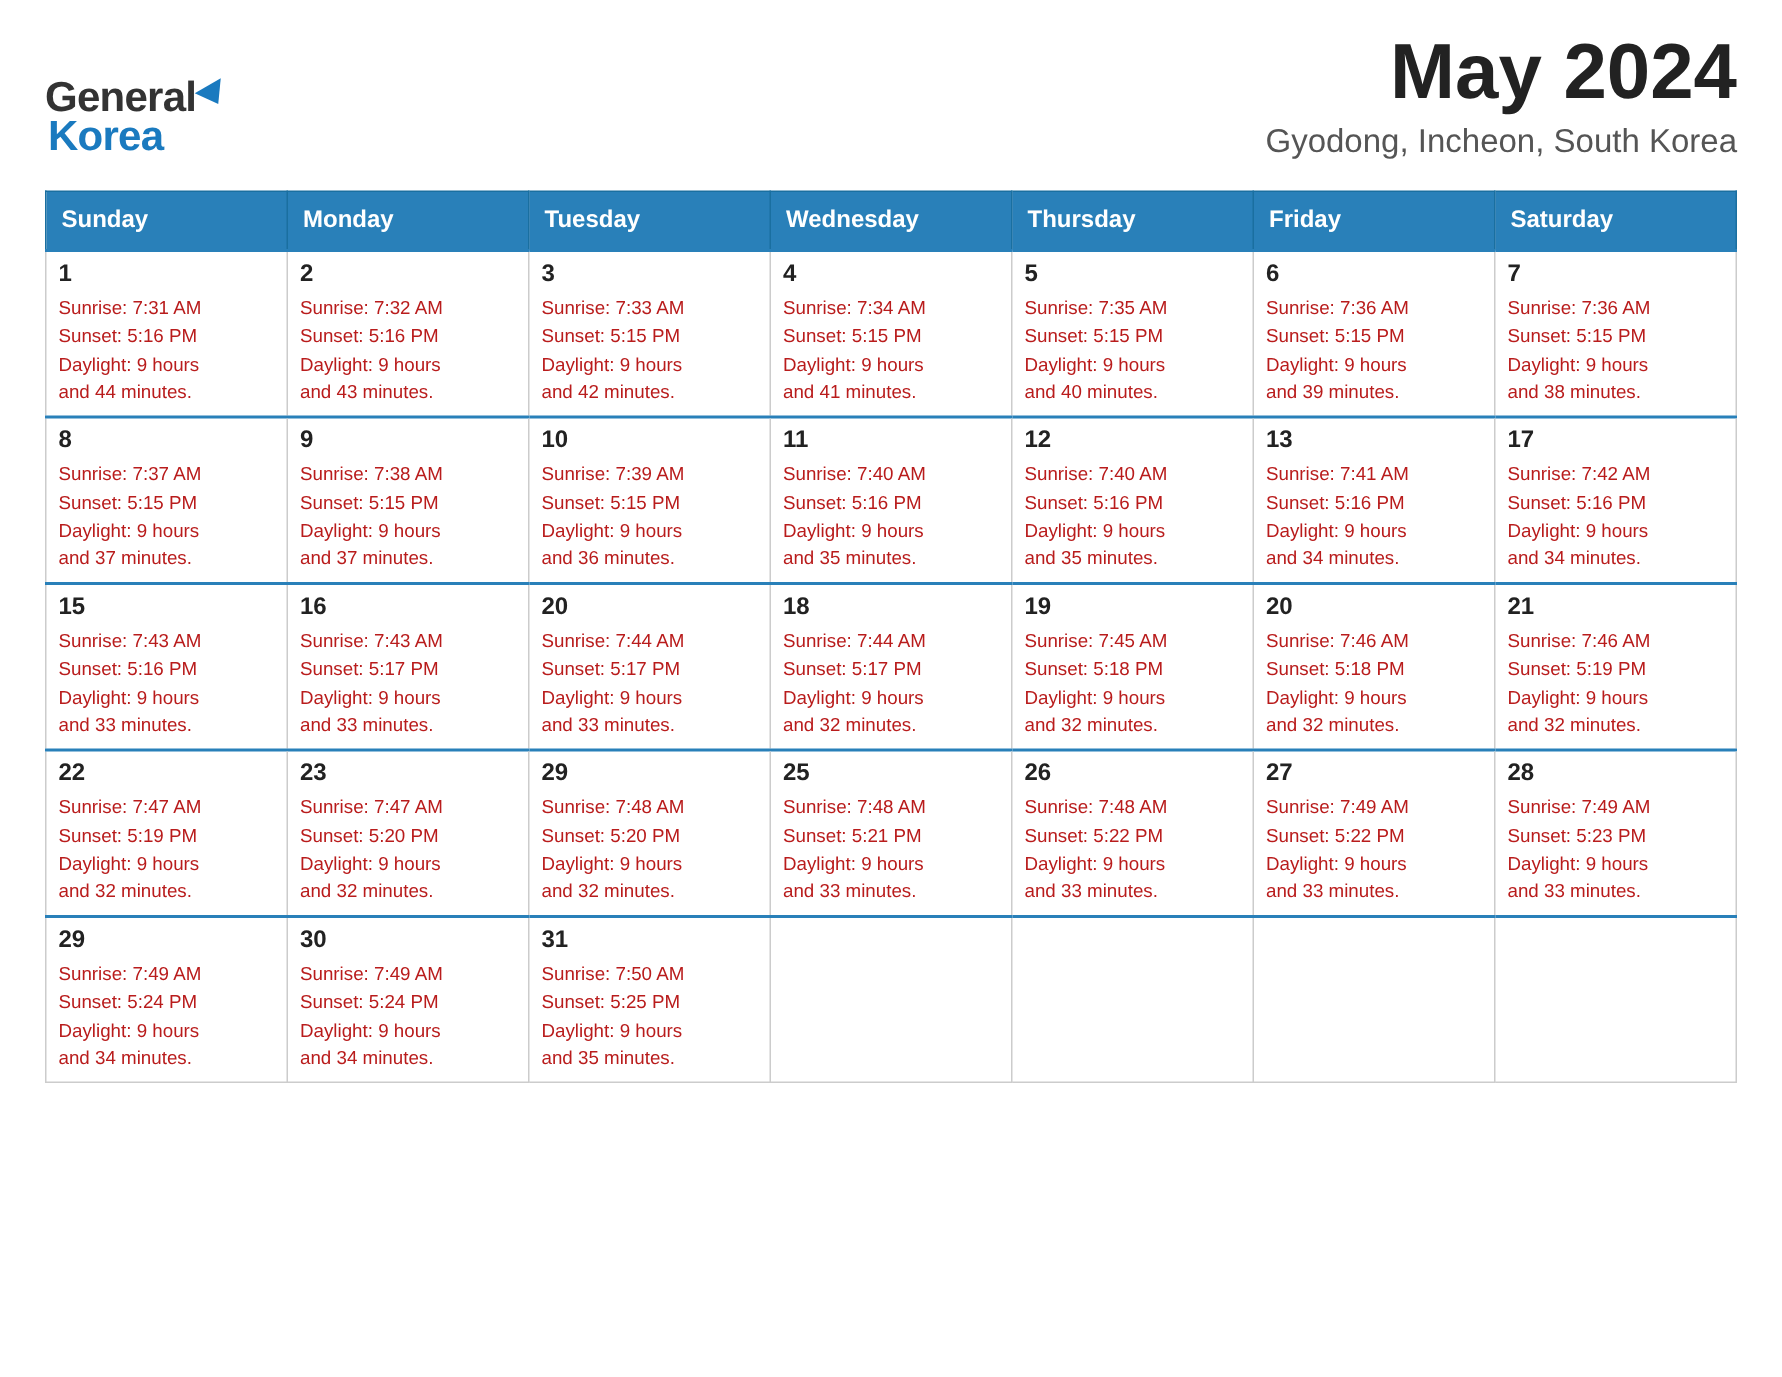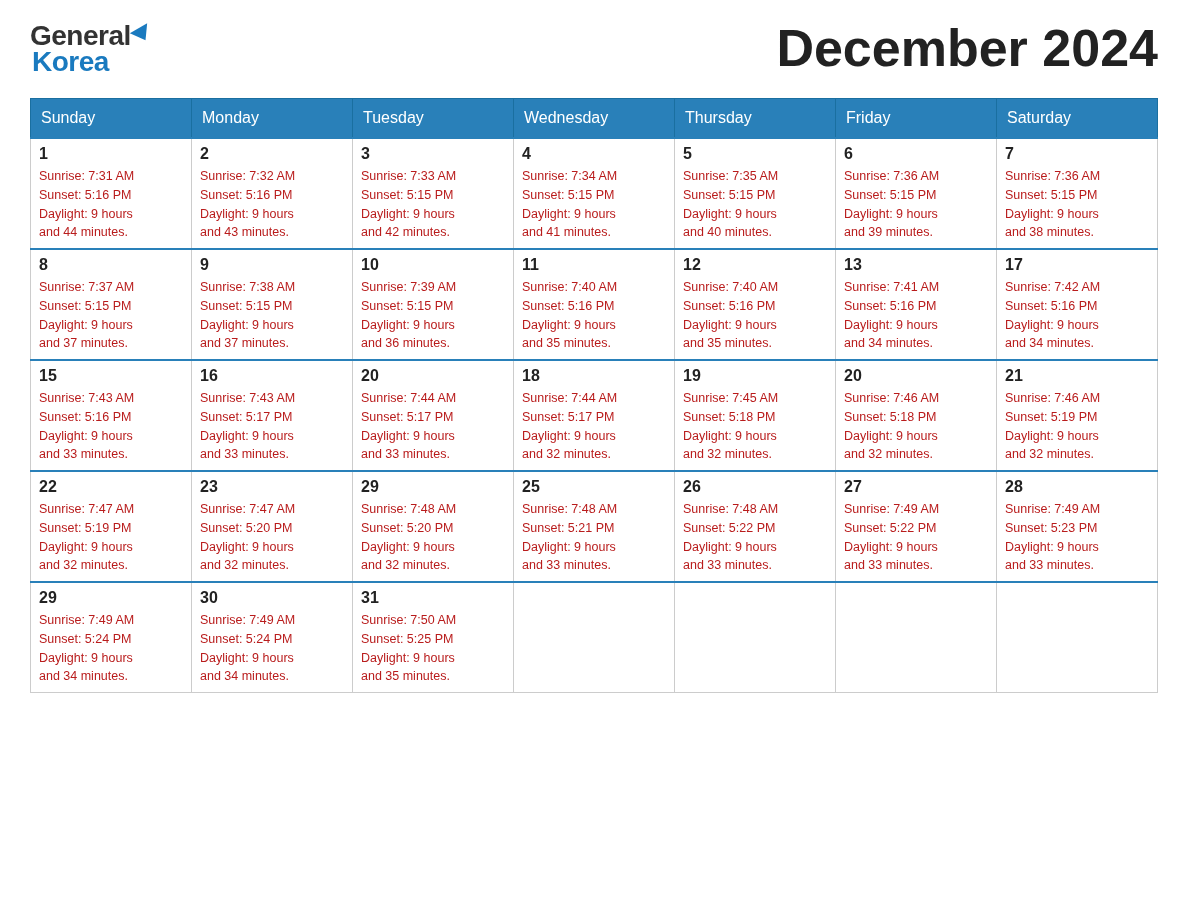--- a/index.html
+++ b/index.html
@@ -6,21 +6,21 @@
     body {
       font-family: Arial, sans-serif;
       background: #fff;
       width: 1188px;
       min-height: 918px;
       padding: 20px 30px;
     }
     .header {
       display: flex;
       justify-content: space-between;
-      align-items: flex-start;
+      align-items: flex-end;
       margin-bottom: 20px;
     }
     .logo {
       display: flex;
       flex-direction: column;
       align-items: flex-start;
     }
     .logo-general {
       font-size: 28px;
       font-weight: bold;
@@ -66,21 +66,21 @@
     }
     .calendar-table {
       width: 100%;
       border-collapse: collapse;
       border: 1px solid #aaa;
     }
     .calendar-table th {
       background-color: #2980b9;
       color: #fff;
       font-size: 16px;
-      font-weight: normal;
+      font-weight: bold;
       padding: 10px 10px;
       text-align: left;
       border: 1px solid #1a6fa0;
     }
     .calendar-table td {
       vertical-align: top;
       border: 1px solid #ccc;
       padding: 6px 8px;
       width: 14.28%;
       min-height: 100px;
@@ -108,21 +108,22 @@
 
 <div class="header">
   <div class="logo">
     <div class="logo-general-row">
       <span class="logo-general">General</span>
       <span class="logo-arrow"></span>
     </div>
     <span class="logo-blue">Korea</span>
   </div>
   <div class="title-section">
-    <div class="month-title">December 2024</div>
+    <div class="month-title">May 2024</div>
+    <div class="location-title">Gyodong, Incheon, South Korea</div>
   </div>
 </div>
 
 <table class="calendar-table">
   <thead>
     <tr>
     <th>Sunday</th>
         <th>Monday</th>
         <th>Tuesday</th>
         <th>Wednesday</th>

